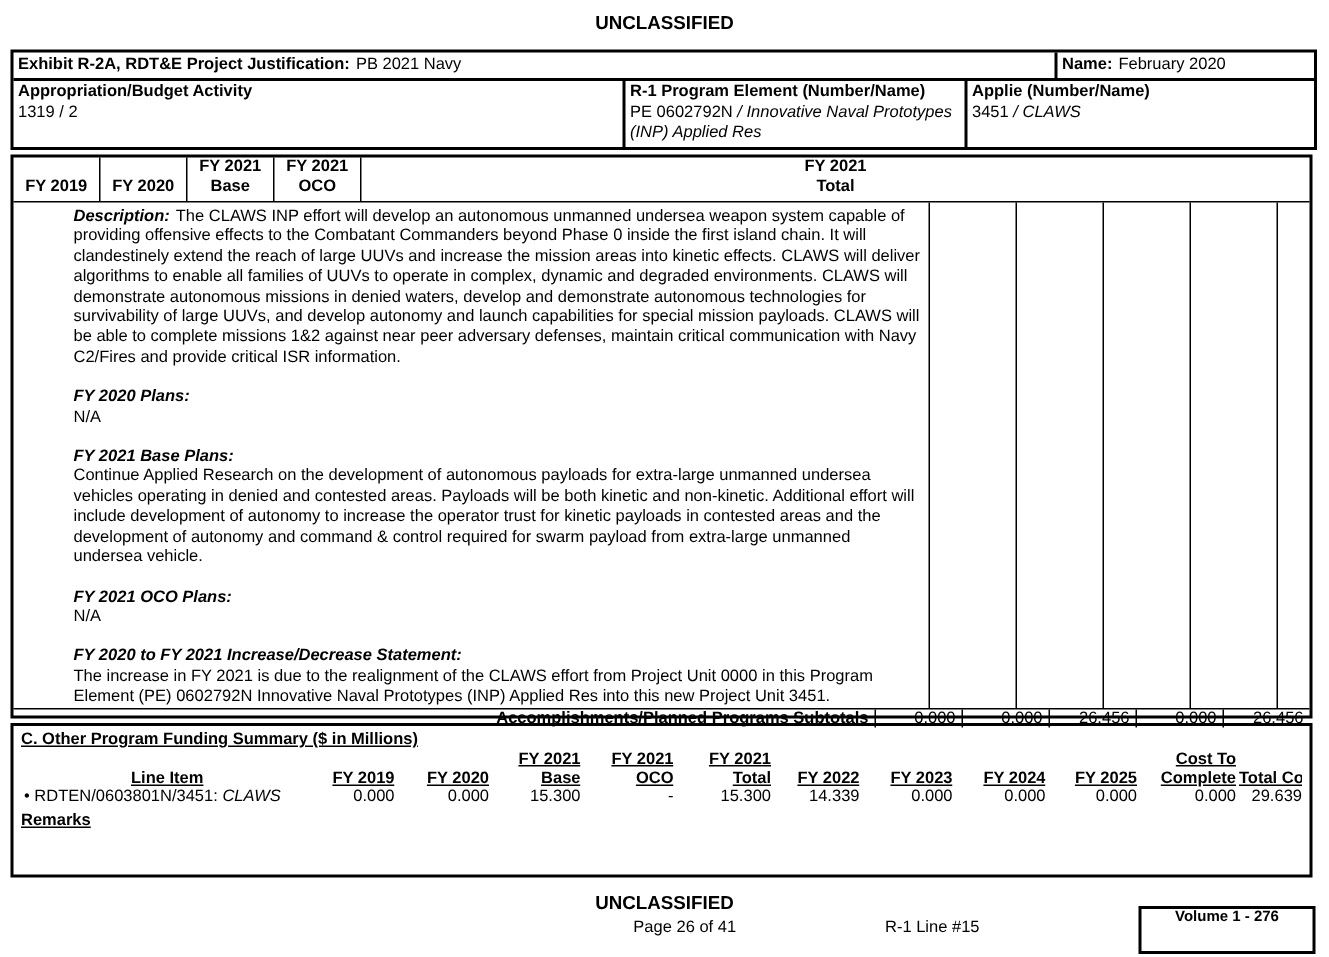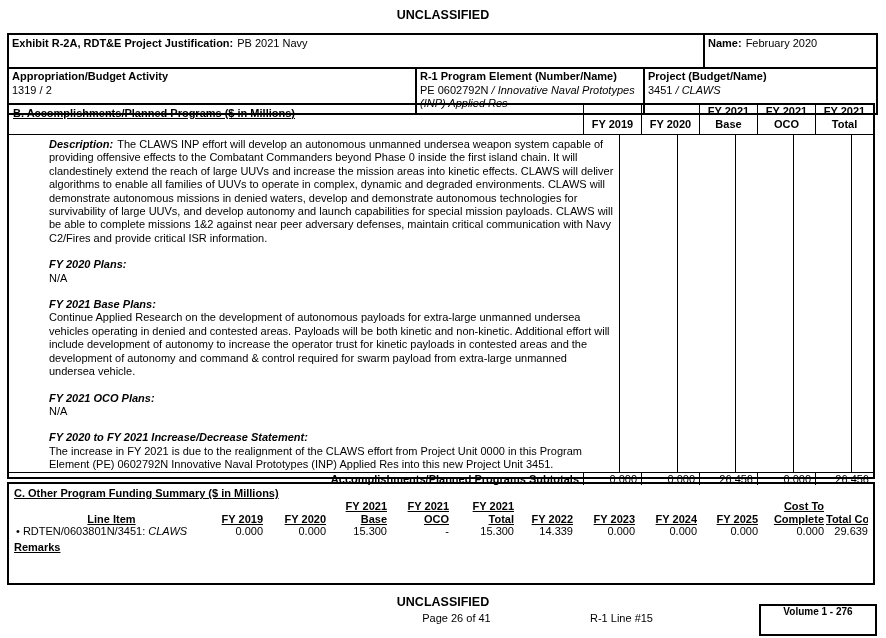--- a/index.html
+++ b/index.html
@@ -13,21 +13,21 @@
   .page { position: relative; width: 886px; height: 638px; }
 
   
   .banner {
     position: absolute; top: 8px; left: 0; width: 886px;
     text-align: center; font-weight: bold; font-size: 12.5px;
   }
 
   
   .hdr { position: absolute; top: 33px; left: 7px; width: 871px; border: 2px solid #000; }
-  .hdr-row1 { display: flex; border-bottom: 2px solid #000; height: 34px; }
+  .hdr-row1 { display: flex; border-bottom: 2px solid #000; height: 19px; }
   .hdr-exhibit { flex: 1; border-right: 2px solid #000; padding: 2px 3px 0 3px; white-space: nowrap; overflow: hidden; }
   .hdr-date { width: 171px; padding: 2px 3px 0 3px; white-space: nowrap; }
   .hdr-row2 { display: flex; min-height: 44px; }
   .hdr-cell { padding: 1px 3px 2px 3px; line-height: 13.5px; }
   .hdr-appn { width: 408px; border-right: 2px solid #000; }
   .hdr-r1 { width: 228px; border-right: 2px solid #000; }
   .hdr-proj { flex: 1; }
   .b { font-weight: bold; }
   .i { font-style: italic; }
   .bi { font-weight: bold; font-style: italic; }
@@ -97,31 +97,28 @@
     <div class="hdr-row2">
       <div class="hdr-cell hdr-appn">
         <div class="b">Appropriation/Budget Activity</div>
         <div>1319 / 2</div>
       </div>
       <div class="hdr-cell hdr-r1">
         <div class="b">R-1 Program Element (Number/Name)</div>
         <div><span>PE 0602792N </span><span class="i">/ Innovative Naval Prototypes (INP) Applied Res</span></div>
       </div>
       <div class="hdr-cell hdr-proj">
-        <div class="b">Project (Budget/Name)</div>
+        <div class="b">Applie (Number/Name)</div>
         <div><span>3451 </span><span class="i">/ CLAWS</span></div>
       </div>
     </div>
   </div>
 
   <div class="btab">
     <div class="btab-header">
-      <div class="col-text">
-        <span class="b u">B. Accomplishments/Planned Programs ($ in Millions)</span>
-      </div>
       <div class="col-fy fy-head">
         <div class="l1"></div>
         <div class="l2">FY 2019</div>
       </div>
       <div class="col-fy fy-head">
         <div class="l1"></div>
         <div class="l2">FY 2020</div>
       </div>
       <div class="col-fy fy-head">
         <div class="l1">FY 2021</div>

